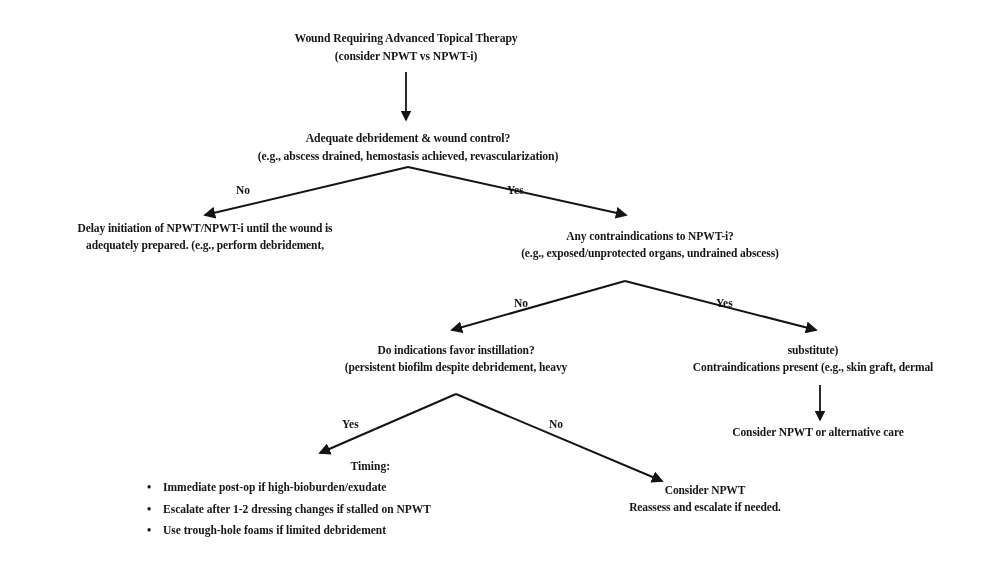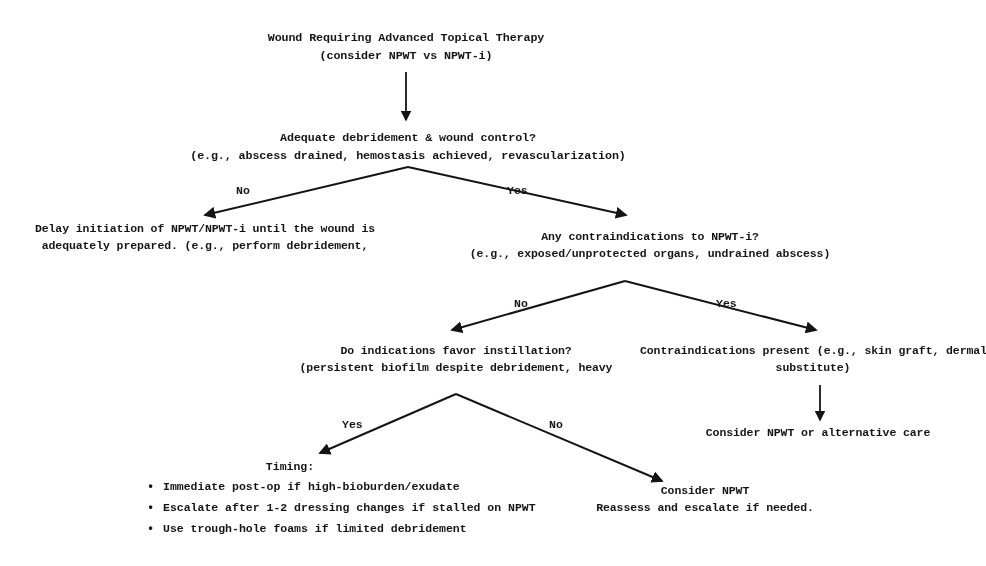--- a/index.html
+++ b/index.html
@@ -5,21 +5,21 @@
   html, body {
     margin: 0;
     padding: 0;
     background: #ffffff;
   }
   #canvas {
     position: relative;
     width: 986px;
     height: 566px;
     background: #ffffff;
-    font-family: Liberation Mono, monospace;
+    font-family: Liberation Serif, serif;
     color: #151515;
     overflow: hidden;
   }
   .node {
     position: absolute;
     text-align: center;
     font-weight: bold;
     line-height: 1.52;
     letter-spacing: -0.1px;
   }
@@ -58,21 +58,21 @@
     flex: 0 0 16px;
     text-align: left;
     font-size: 12px;
     line-height: 1;
   }
   .bullets .btxt { display: block; }
   .heading-center {
     position: absolute;
     font-size: 11.5px;
     font-weight: bold;
-    text-align: center;
+    text-align: right;
     white-space: nowrap;
   }
 </style>
 </head>
 <body>
 
 <div id="canvas">
 
   <svg class="wires" viewBox="0 0 986 566" xmlns="http://www.w3.org/2000/svg">
     <defs>
@@ -120,22 +120,22 @@
 
   <div class="edge-label" style="left:514px; top:297px;">No</div>
   <div class="edge-label" style="left:716px; top:297px;">Yes</div>
 
   <div class="node t-12" style="left:286px; top:342px; width:340px;">
     <span class="ln">Do indications favor instillation?</span>
     <span class="ln">(persistent biofilm despite debridement, heavy</span>
   </div>
 
   <div class="node t-12" style="left:640px; top:342px; width:346px;">
+    <span class="ln">substitute)</span>
     <span class="ln">Contraindications present (e.g., skin graft, dermal</span>
-    <span class="ln">substitute)</span>
   </div>
 
   <div class="node t-12" style="left:650px; top:424px; width:336px;">
     <span class="ln">Consider NPWT or alternative care</span>
   </div>
 
   <div class="edge-label" style="left:342px; top:418px;">Yes</div>
   <div class="edge-label" style="left:549px; top:418px;">No</div>
 
   <div class="heading-center" style="left:190px; top:460px; width:200px;">Timing:</div>

